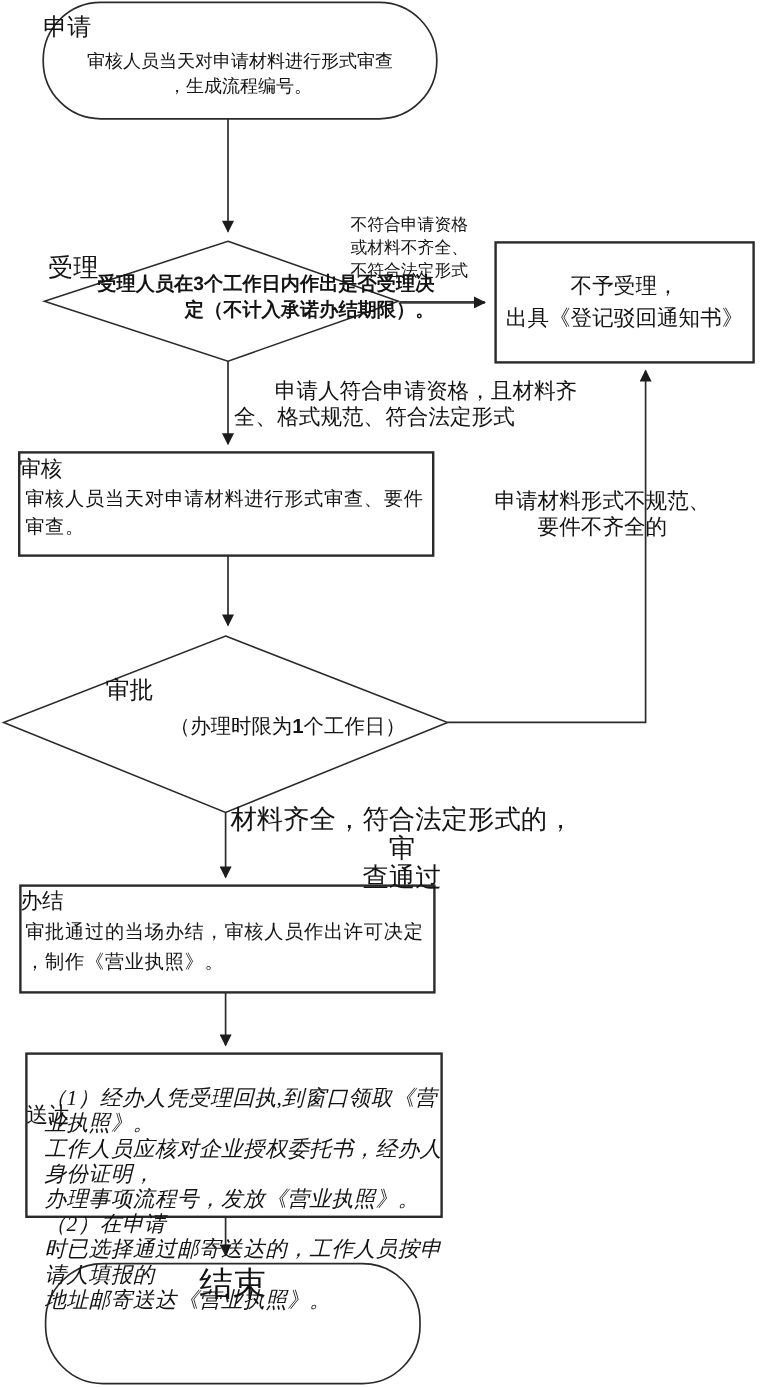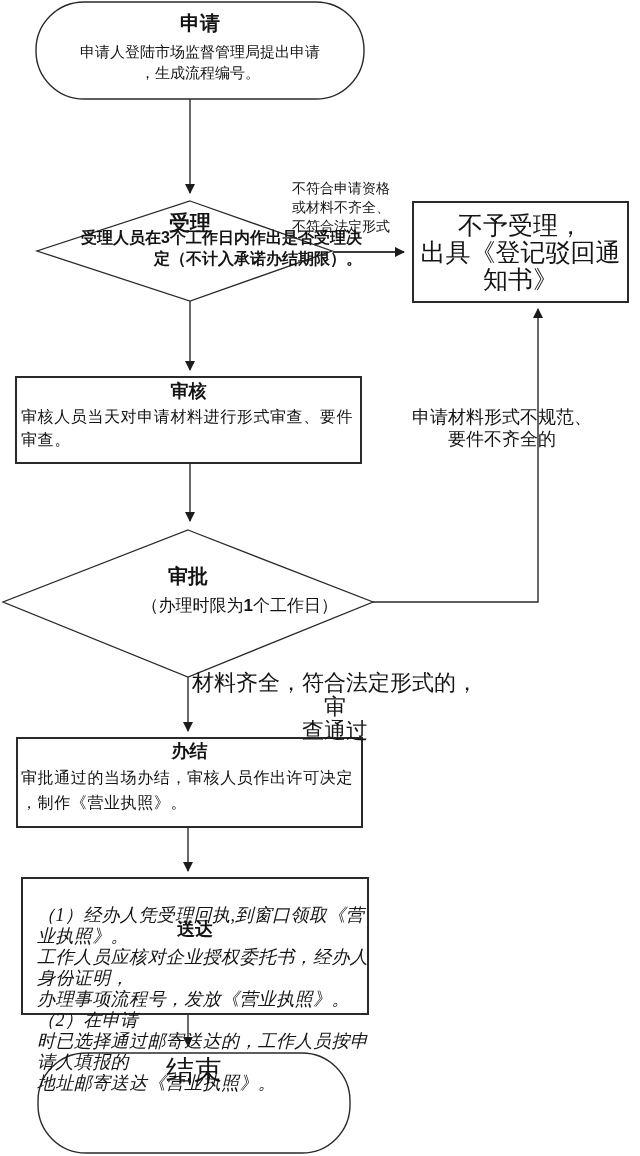--- a/index.html
+++ b/index.html
@@ -10,26 +10,26 @@
     font-family:"Liberation Serif","DejaVu Serif",serif;
     color:#141414;
   }
   #flow-svg{position:absolute;left:0;top:0;}
   .txt{
     position:absolute;white-space:pre-line;color:#141414;
     font-family:"Liberation Serif","DejaVu Serif",serif;
     line-height:21px;font-size:15px;
   }
   .center{text-align:center;}
-  .node-title{font-weight:bold;text-align:center;}
+  .node-title{font-weight:normal;text-align:left;}
   .t-start-title{left:36px;top:13px;width:328px;font-size:20px;}
   .t-start-body{left:36px;top:42px;width:328px;font-size:15px;line-height:21px;}
   .t-accept-title{left:40px;top:213px;width:300px;font-size:21px;}
   .t-accept-body{left:18px;top:227px;width:344px;font-size:16px;line-height:21px;text-align:right;font-weight:bold;}
-  .t-reject-box{left:413px;top:202px;width:215px;height:100px;display:flex;align-items:center;justify-content:center;text-align:center;font-size:25px;line-height:27px;}
+  .t-reject-box{left:413px;top:202px;width:215px;height:100px;display:flex;align-items:center;justify-content:center;text-align:center;font-size:18px;line-height:27px;}
   .t-review-title{left:16px;top:381px;width:345px;font-size:18px;}
   .t-review-body{left:21px;top:405px;width:338px;font-size:16px;line-height:23px;letter-spacing:0.6px;}
   .t-approve-title{left:88px;top:566px;width:200px;font-size:20px;}
   .t-approve-body{left:38px;top:595px;width:300px;font-size:17px;text-align:right;}
   .t-complete-title{left:17px;top:741px;width:345px;font-size:18px;}
   .t-complete-body{left:21px;top:765px;width:340px;font-size:16px;line-height:25px;letter-spacing:0.6px;}
   .t-deliver-title{left:22px;top:919px;width:346px;font-size:18px;}
   .t-deliver-body{left:37px;top:905px;width:336px;font-size:18px;line-height:21px;letter-spacing:0.4px;font-style:italic;}
   .t-end-title{left:38px;top:1060px;width:312px;font-size:28px;text-align:center;}
   .t-label-reject{left:292px;top:179px;width:150px;font-size:14px;line-height:19px;}
@@ -77,21 +77,21 @@
     <line x1="188" y1="827" x2="188" y2="871" stroke="#2a2a2a" stroke-width="1.4" marker-end="url(#ah)"></line>
 
     <rect x="22" y="878" width="346" height="136" fill="#ffffff" stroke="#2a2a2a" stroke-width="2"></rect>
 
     <line x1="188" y1="1014" x2="188" y2="1046" stroke="#2a2a2a" stroke-width="1.4" marker-end="url(#ah)"></line>
 
     <rect x="38" y="1053" width="312" height="100" rx="48" ry="48" fill="#ffffff" stroke="#2a2a2a" stroke-width="1.4"></rect>
   </svg>
 
   <div class="txt node-title t-start-title">申请</div>
-  <div class="txt center t-start-body">申请人登陆市场监督管理局提出申请
+  <div class="txt center t-start-body">审核人员当天对申请材料进行形式审查
 ，生成流程编号。</div>
 
   <div class="txt node-title t-accept-title">受理</div>
   <div class="txt t-accept-body"><span>受理人员在</span><b>3</b><span>个工作日内作出是否受理决
 定（不计入承诺办结期限）。</span></div>
 
   <div class="txt t-reject-box">不予受理，
 出具《登记驳回通知书》</div>
 
   <div class="txt t-review-body">审核人员当天对申请材料进行形式审查、要件
@@ -110,18 +110,20 @@
 工作人员应核对企业授权委托书，经办人身份证明，
 办理事项流程号，发放《营业执照》。（2）在申请
 时已选择通过邮寄送达的，工作人员按申请人填报的
 地址邮寄送达《营业执照》。</div>
 
   <div class="txt t-end-title">结束</div>
 
   <div class="txt t-label-reject">不符合申请资格
 或材料不齐全、
 不符合法定形式</div>
+  <div class="txt t-label-accept">申请人符合申请资格，且材料齐
+全、格式规范、符合法定形式</div>
   <div class="txt t-label-form">申请材料形式不规范、
 要件不齐全的</div>
   <div class="txt t-label-pass">材料齐全，符合法定形式的，审
 查通过</div>
 
 </div>
 
 </body></html>

